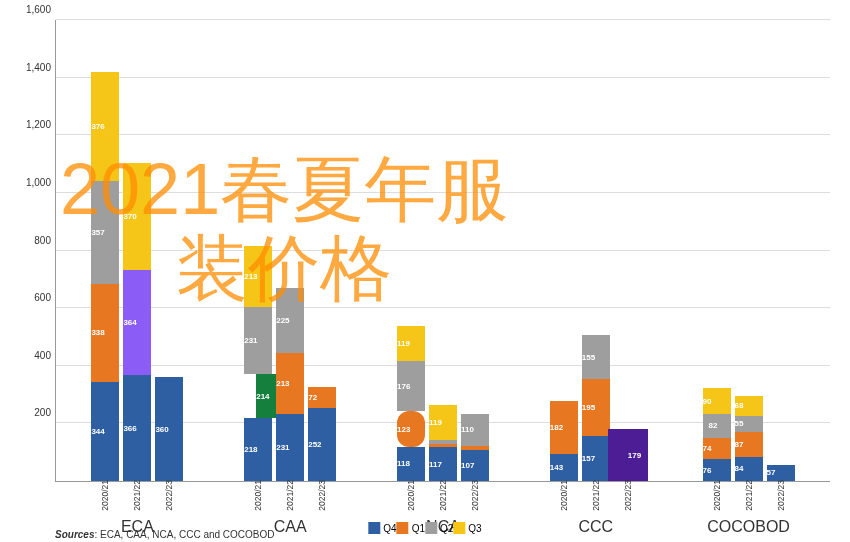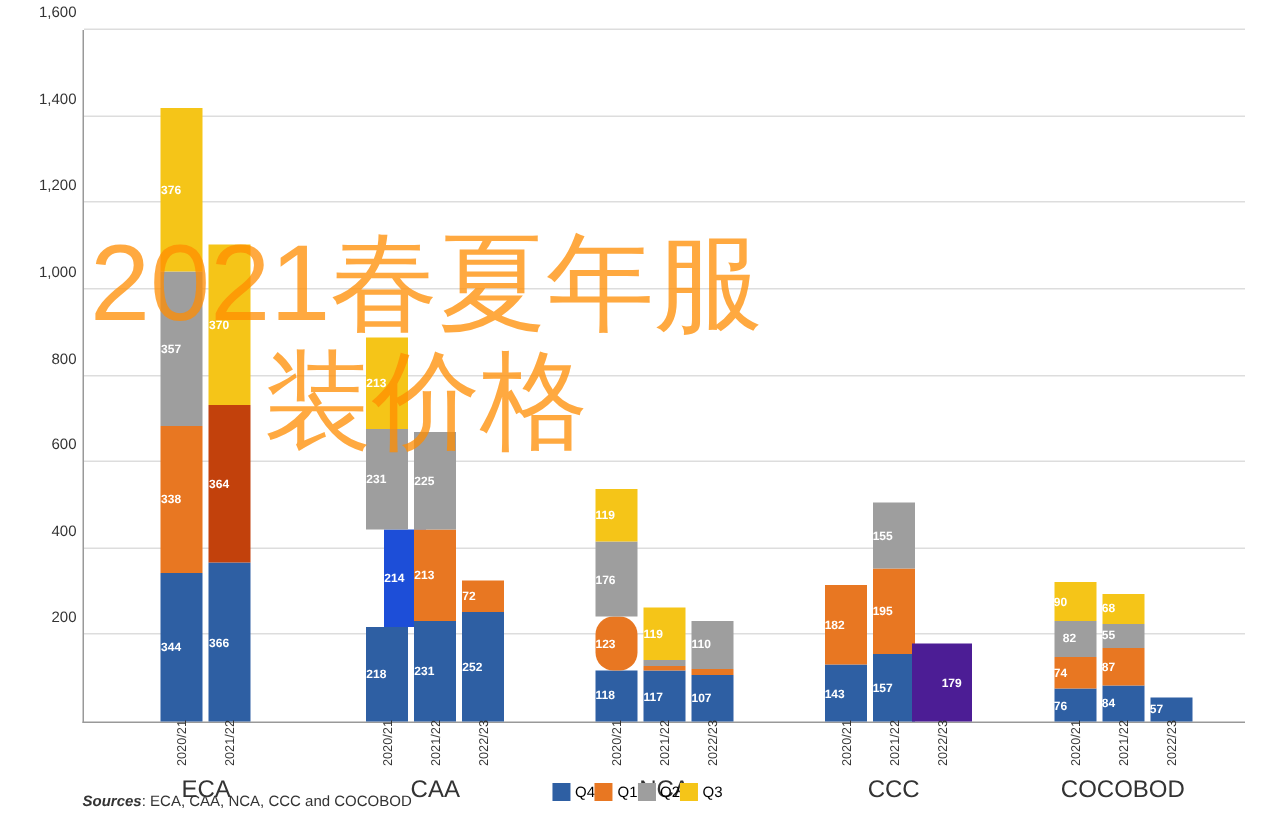--- a/index.html
+++ b/index.html
@@ -186,36 +186,42 @@
             </div>
             <div class="bar-segment" style="height: 108.57px; background-color: rgb(245, 197, 24); width: 100%;">
               <div class="bar-value">376</div>
             </div>
             <div class="bar-label-bottom">2020/21</div>
           </div>
           <div class="bar-stack">
             <div class="bar-segment" style="height: 105.683px; background-color: rgb(46, 95, 163); width: 100%;">
               <div class="bar-value">366</div>
             </div>
-            <div class="bar-segment" style="height: 105.105px; background-color: #c2410c; width: 100%;">
+            <div class="bar-segment" style="height: 105.105px; background-color: #8b5cf6; width: 100%;">
               <div class="bar-value">364</div>
             </div>
             <div class="bar-segment" style="height: 106.838px; background-color: rgb(245, 197, 24); width: 100%;">
               <div class="bar-value">370</div>
             </div>
             <div class="bar-label-bottom">2021/22</div>
           </div>
+          <div class="bar-stack">
+            <div class="bar-segment" style="height: 103.95px; background-color: rgb(46, 95, 163); width: 100%;">
+              <div class="bar-value">360</div>
+            </div>
+            <div class="bar-label-bottom">2022/23</div>
+          </div>
           <div class="group-name">ECA</div>
         </div>
         <div class="group">
           <div class="bar-stack">
             <div class="bar-segment" style="height: 62.9475px; background-color: rgb(46, 95, 163); width: 100%;">
               <div class="bar-value">218</div>
             </div>
-            <div class="bar-segment" style="height: 65px; background-color: #1d4ed8; width: 100%; margin-left: 24px;">
+            <div class="bar-segment" style="height: 44px; background-color: #15803d; width: 100%; margin-left: 24px;">
               <div class="bar-value">214</div>
             </div>
             <div class="bar-segment" style="height: 66.7013px; background-color: rgb(158, 158, 158); width: 100%;">
               <div class="bar-value">231</div>
             </div>
             <div class="bar-segment" style="height: 61.5037px; background-color: rgb(245, 197, 24); width: 100%;">
               <div class="bar-value">213</div>
             </div>
             <div class="bar-label-bottom">2020/21</div>
           </div>
@@ -276,21 +282,21 @@
             <div class="bar-segment" style="height: 4.62px; background-color: rgb(232, 119, 34); width: 100%;"></div>
             <div class="bar-segment" style="height: 31.7625px; background-color: rgb(158, 158, 158); width: 100%;">
               <div class="bar-value">110</div>
             </div>
             <div class="bar-label-bottom">2022/23</div>
           </div>
           <div class="group-name">NCA</div>
         </div>
         <div class="group">
           <div class="bar-stack">
-            <div class="bar-segment" style="height: 38px; background-color: rgb(46, 95, 163); width: 100%;">
+            <div class="bar-segment" style="height: 27px; background-color: rgb(46, 95, 163); width: 100%;">
               <div class="bar-value">143</div>
             </div>
             <div class="bar-segment" style="height: 52.5525px; background-color: rgb(232, 119, 34); width: 100%;">
               <div class="bar-value">182</div>
             </div>
             <div class="bar-label-bottom">2020/21</div>
           </div>
           <div class="bar-stack">
             <div class="bar-segment" style="height: 45.3338px; background-color: rgb(46, 95, 163); width: 100%;">
               <div class="bar-value">157</div>

